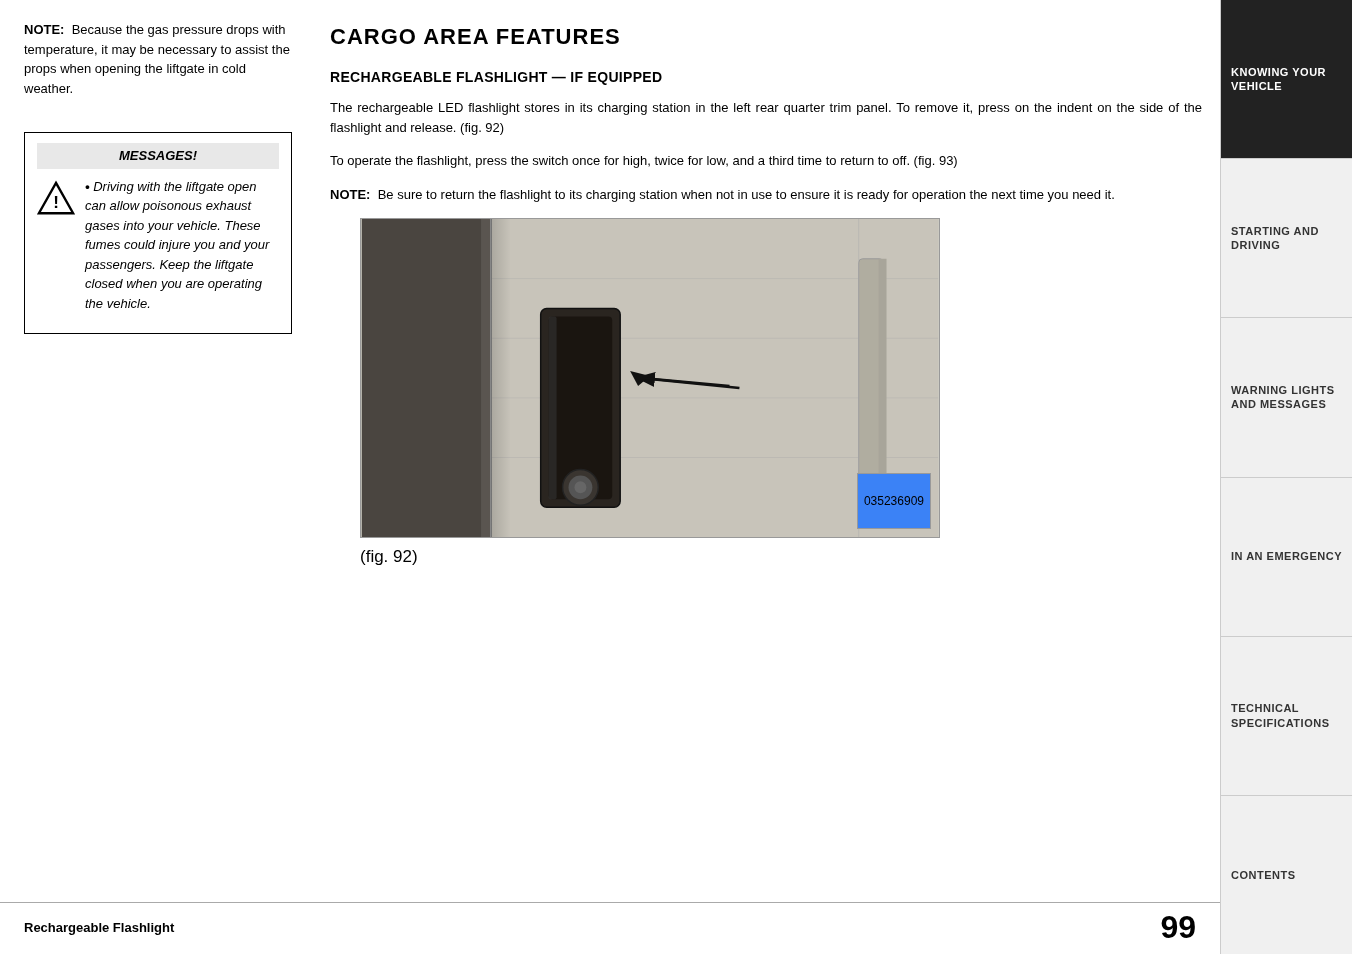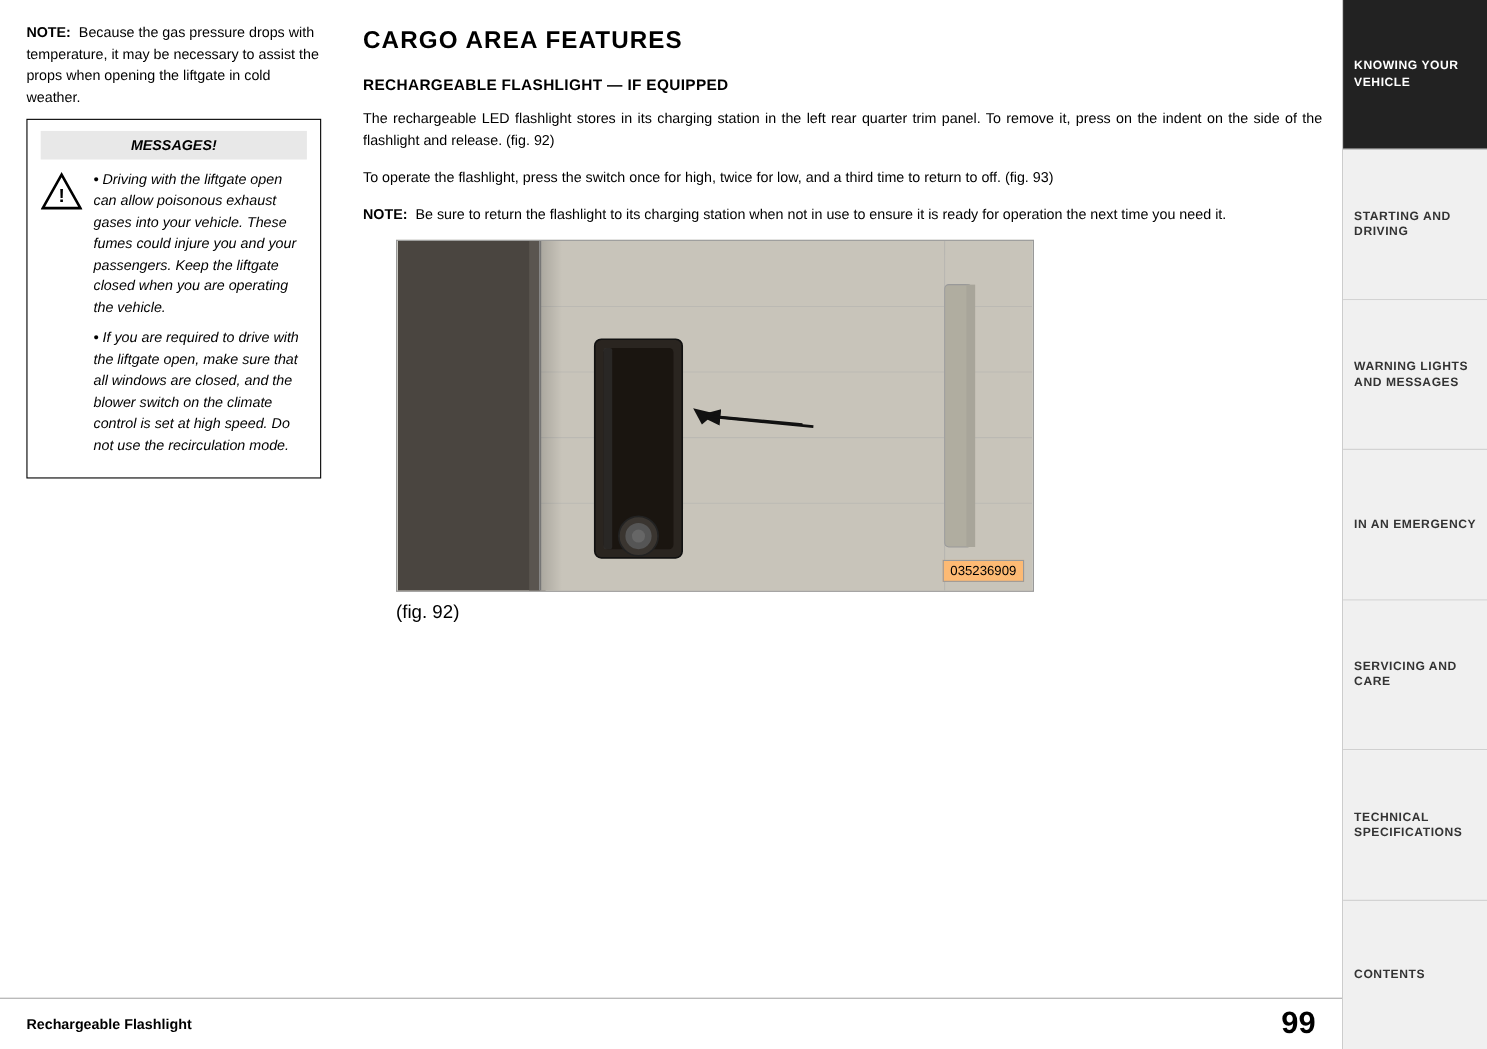--- a/index.html
+++ b/index.html
@@ -15,21 +15,21 @@
 
     
     .left-column {
       width: 310px;
       padding: 20px 18px 20px 24px;
       font-size: 13px;
       line-height: 1.5;
     }
 
     .left-column .note-text {
-      margin-bottom: 10px;
+      margin-bottom: 34px;
     }
 
     .left-column .note-text strong {
       font-weight: bold;
     }
 
     
     .warning-box {
       border: 1px solid #000;
       padding: 10px 12px 12px 12px;
@@ -124,23 +124,23 @@
     
     .figure-image-box svg {
       width: 100%;
       height: 100%;
     }
 
     .figure-number-box {
       position: absolute;
       bottom: 8px;
       right: 8px;
-      background: #fdba74;
+      background: #3b82f6;
       border: 1px solid #999;
-      padding: 0 6px;
+      padding: 18px 6px;
       font-size: 12px;
       font-family: Arial, sans-serif;
     }
 
     .figure-caption {
       font-size: 17px;
       margin-top: 6px;
       margin-left: 30px;
     }
 
@@ -177,21 +177,21 @@
     .sidebar-item:last-child {
       border-bottom: none;
     }
 
     .footer-caption {
       font-size: 13px;
       font-weight: bold;
     }
 
     .footer-page {
-      font-size: 28px;
+      font-size: 32px;
       font-weight: 900;
       font-family: Arial Black, Arial, sans-serif;
     }
 
     .page-wrapper {
       width: 1352px;
       min-height: 954px;
       position: relative;
       display: flex;
       flex-direction: row;
@@ -239,23 +239,20 @@
           <div class="warning-body">
 
             <svg class="warning-icon" viewBox="0 0 40 40" xmlns="http://www.w3.org/2000/svg">
               <polygon points="20,4 38,36 2,36" fill="none" stroke="#000" stroke-width="2.5"></polygon>
               <text x="20" y="30" text-anchor="middle" font-size="18" font-weight="bold" font-family="Arial">!</text>
             </svg>
             <div class="warning-text">
               <p>
                 <strong>• </strong><span>Driving with the liftgate open can allow poisonous exhaust gases into your vehicle. These fumes could injure you and your passengers. Keep the liftgate closed when you are operating the vehicle.</span>
               </p>
-              <p>
-                <strong>• </strong><span>If you are required to drive with the liftgate open, make sure that all windows are closed, and the blower switch on the climate control is set at high speed. Do not use the recirculation mode.</span>
-              </p>
             </div>
           </div>
         </div>
       </div>
 
       <div class="right-column">
         <h1 class="article-title">CARGO AREA FEATURES</h1>
 
         <h2 class="section-title">RECHARGEABLE FLASHLIGHT — IF EQUIPPED</h2>
 
@@ -340,22 +337,19 @@
     <div class="sidebar-item">
       <span>STARTING AND DRIVING</span>
     </div>
     <div class="sidebar-item">
       <span>WARNING LIGHTS AND MESSAGES</span>
     </div>
     <div class="sidebar-item">
       <span>IN AN EMERGENCY</span>
     </div>
     <div class="sidebar-item">
-      <span>SERVICING AND CARE</span>
-    </div>
-    <div class="sidebar-item">
       <span>TECHNICAL SPECIFICATIONS</span>
     </div>
     <div class="sidebar-item">
       <span>CONTENTS</span>
     </div>
   </div>
 </div>
 
 </body></html>

